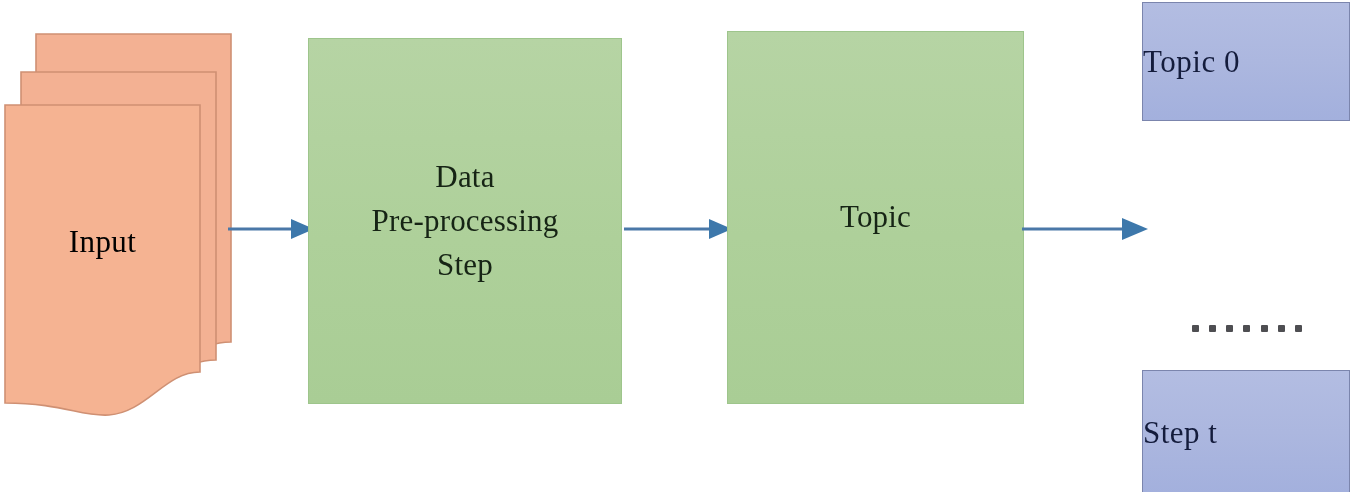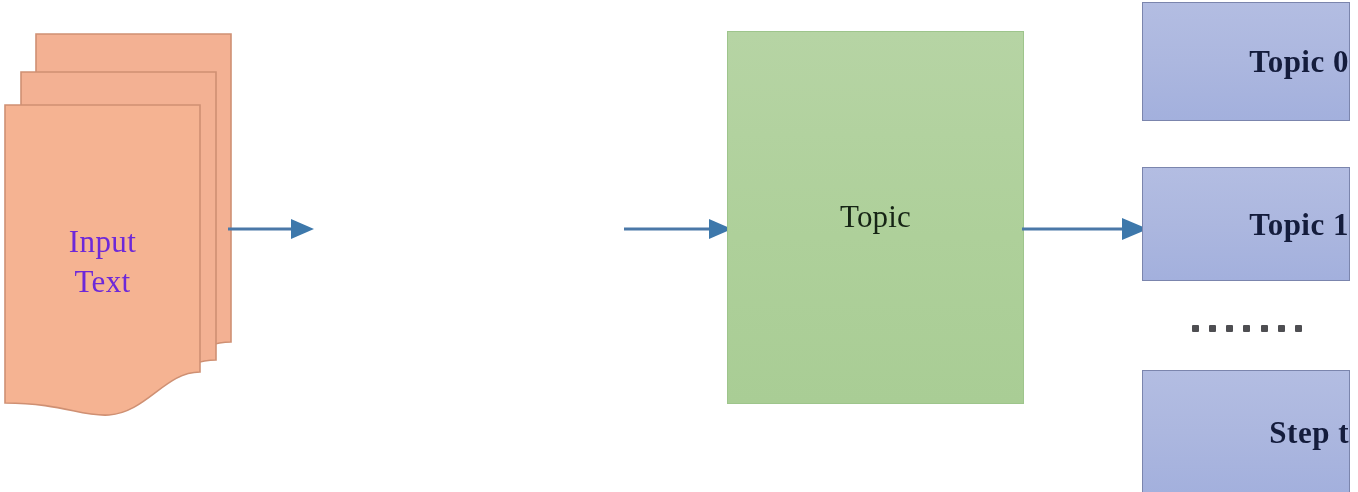--- a/index.html
+++ b/index.html
@@ -32,21 +32,21 @@
     overflow: visible;
   }
   .doc-label {
     position: absolute;
     left: 5px;
     top: 200px;
     width: 195px;
     text-align: center;
     font-size: 31px;
     line-height: 1.28;
-    color: #6d28d9;
+    color: #000000;
     letter-spacing: 0.4px;
     pointer-events: none;
   }
 
   
   .process-box {
     position: absolute;
     background: linear-gradient(180deg, #b6d4a4 0%, #aed09a 55%, #a9cd95 100%);
     border: 1px solid #9ec58c;
     box-sizing: border-box;
@@ -66,22 +66,21 @@
   #box-modeling   { left: 727px; top: 31px; width: 297px; height: 373px; }
 
   
   .topic-box {
     position: absolute;
     background: linear-gradient(180deg, #b3bde2 0%, #acb7df 50%, #a3b0dd 100%);
     border: 1px solid #7b85ad;
     box-sizing: border-box;
     display: flex;
     align-items: center;
-    justify-content: flex-end;
-    font-weight: bold;
+    justify-content: flex-start;
   }
   .topic-label {
     font-size: 31px;
     line-height: 1;
     color: #141c3c;
     letter-spacing: 0.5px;
   }
   #topic-0 { left: 1142px; top: 2px;   width: 208px; height: 119px; }
   #topic-1 { left: 1142px; top: 167px; width: 208px; height: 114px; }
   #topic-t { left: 1142px; top: 370px; width: 208px; height: 124px; }
@@ -124,31 +123,37 @@
     <svg width="245" height="400" viewBox="0 0 245 400" xmlns="http://www.w3.org/2000/svg">
 
       <path d="M 36 12 L 231 12 L 231 320 C 196 320 178 348 140 348 C 112 348 96 330 36 330 Z" fill="#f3b193" stroke="#cf9073" stroke-width="1.6"></path>
 
       <path d="M 21 50 L 216 50 L 216 338 C 181 338 163 366 125 366 C 97 366 81 348 21 348 Z" fill="#f3b193" stroke="#cf9073" stroke-width="1.6"></path>
 
       <path d="M 5 83 L 200 83 L 200 350 C 165 350 147 390 109 393 C 81 395 63 381 5 381 Z" fill="#f5b392" stroke="#cf9073" stroke-width="1.6"></path>
     </svg>
     <div class="doc-label">
       <div>Input</div>
-      <div>Text</div>
     </div>
   </div>
 
   <div class="arrow" id="arrow-1">
     <svg width="86" height="30" viewBox="0 0 86 30" xmlns="http://www.w3.org/2000/svg">
       <line x1="0" y1="15" x2="66" y2="15" stroke="#4a78a8" stroke-width="3.2"></line>
       <polygon points="63,5 86,15 63,25" fill="#3d78ab"></polygon>
     </svg>
   </div>
 
+  <div class="process-box" id="box-preprocess">
+    <div class="process-label">
+      <div>Data</div>
+      <div>Pre-processing</div>
+      <div>Step</div>
+    </div>
+  </div>
 
   <div class="arrow" id="arrow-2">
     <svg width="108" height="30" viewBox="0 0 108 30" xmlns="http://www.w3.org/2000/svg">
       <line x1="0" y1="15" x2="88" y2="15" stroke="#4a78a8" stroke-width="3.2"></line>
       <polygon points="85,5 108,15 85,25" fill="#3d78ab"></polygon>
     </svg>
   </div>
 
   <div class="process-box" id="box-modeling">
     <div class="process-label">
@@ -160,23 +165,20 @@
     <svg width="126" height="30" viewBox="0 0 126 30" xmlns="http://www.w3.org/2000/svg">
       <line x1="0" y1="15" x2="103" y2="15" stroke="#4a78a8" stroke-width="3.2"></line>
       <polygon points="100,4 126,15 100,26" fill="#3d78ab"></polygon>
     </svg>
   </div>
 
   <div class="topic-box" id="topic-0">
     <span class="topic-label">Topic 0</span>
   </div>
 
-  <div class="topic-box" id="topic-1">
-    <span class="topic-label">Topic 1</span>
-  </div>
 
   <div class="ellipsis-dots">
     <span></span>
     <span></span>
     <span></span>
     <span></span>
     <span></span>
     <span></span>
     <span></span>
   </div>

